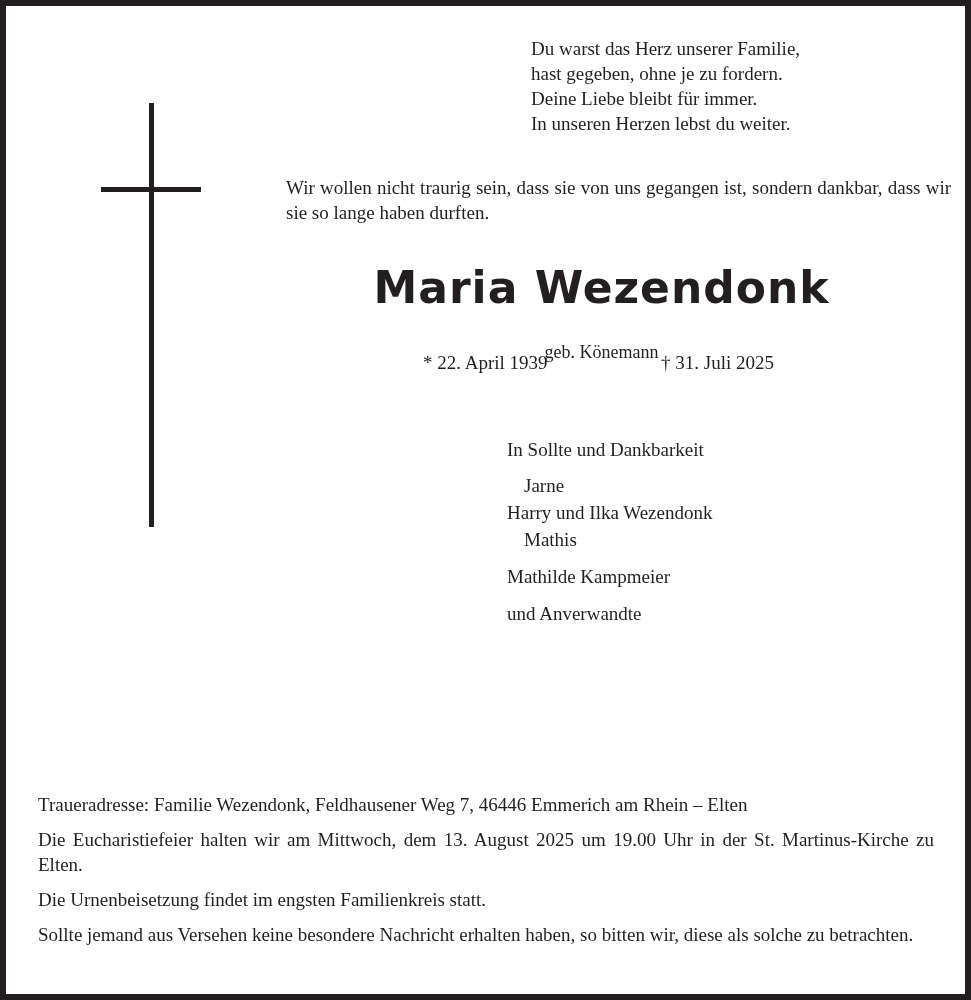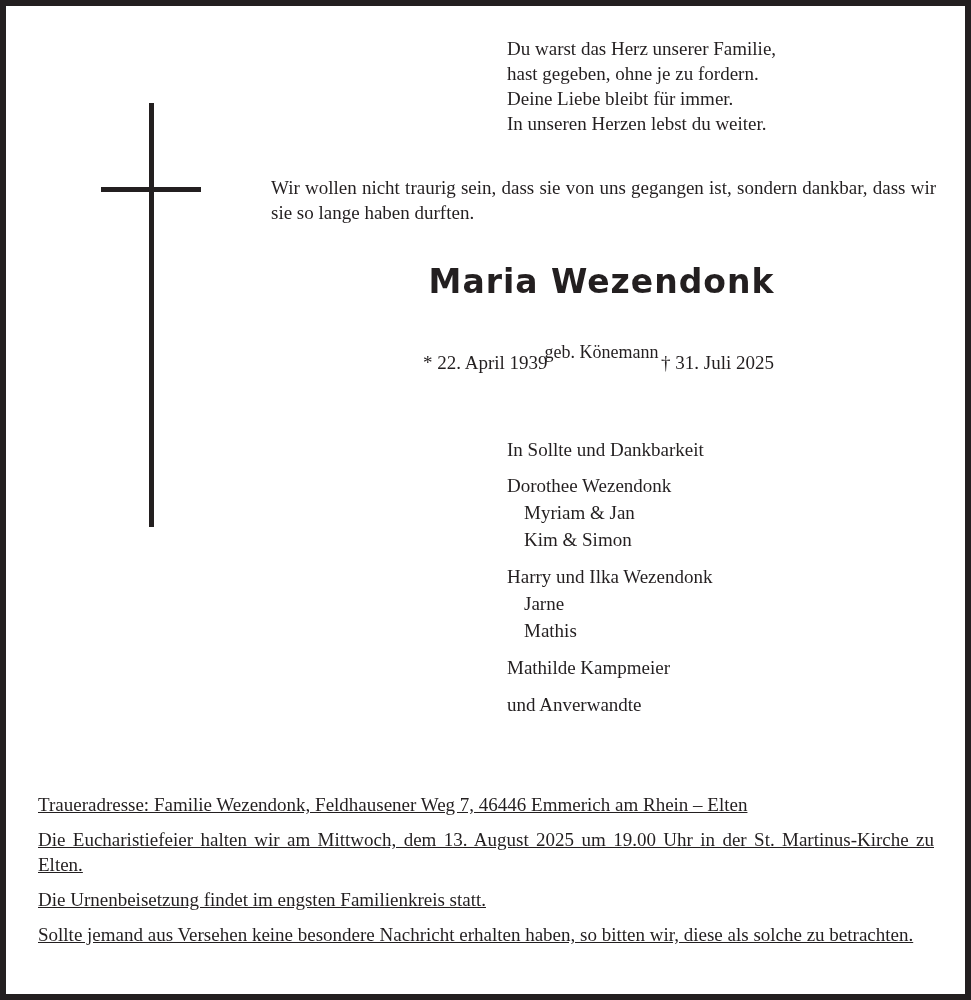--- a/index.html
+++ b/index.html
@@ -4,35 +4,35 @@
   <style>
     html, body { margin: 0; padding: 0; background: #ffffff; }
     body { width: 971px; height: 1000px; position: relative; overflow: hidden; }
     .frame {
       position: absolute; left: 0; top: 0; width: 971px; height: 1000px;
       box-sizing: border-box; border: 6px solid #231f20; background: #ffffff;
     }
     .serif { font-family: "Liberation Serif", "DejaVu Serif", serif; color: #231f20; }
     .cross-v { position: absolute; left: 149px; top: 103px; width: 5px; height: 424px; background: #231f20; }
     .cross-h { position: absolute; left: 101px; top: 187px; width: 100px; height: 5px; background: #231f20; }
-    .poem { position: absolute; left: 507px; top: 36px; font-size: 19px; line-height: 25px; }
+    .poem { position: absolute; left: 531px; top: 36px; font-size: 19px; line-height: 25px; }
     .poem div { white-space: nowrap; }
-    .quote { position: absolute; left: 271px; top: 175px; width: 665px; font-size: 19px; line-height: 25px; text-align: justify; text-align-last: left; }
+    .quote { position: absolute; left: 286px; top: 175px; width: 665px; font-size: 19px; line-height: 25px; text-align: justify; text-align-last: left; }
     .name { position: absolute; left: 0; width: 971px; top: 262px; text-align: center; padding-left: 232px; box-sizing: border-box;
-      font-family: "DejaVu Sans", sans-serif; font-weight: bold; font-size: 33px; letter-spacing: 1px; color: #231f20; white-space: nowrap; }
+      font-family: "DejaVu Sans", sans-serif; font-weight: bold; font-size: 44px; letter-spacing: 1px; color: #231f20; white-space: nowrap; }
     .born-name { position: absolute; left: 0; width: 971px; top: 342px; text-align: center; padding-left: 232px; box-sizing: border-box; font-size: 18px; }
     .birth { position: absolute; left: 423px; top: 352px; font-size: 19px; white-space: nowrap; }
     .death { position: absolute; left: 661px; top: 352px; font-size: 19px; white-space: nowrap; text-align: center; }
     .mourners { position: absolute; left: 507px; top: 437px; font-size: 19px; }
     .mourners .intro { line-height: 25px; margin-bottom: 10px; }
     .mourners .group { margin-bottom: 10px; }
     .mourners .line { line-height: 27px; white-space: nowrap; }
     .mourners .sub { padding-left: 17px; }
     .footer { position: absolute; left: 38px; top: 792px; width: 896px; font-size: 19px; line-height: 25px; }
-    .footer p { margin: 0 0 10px 0; text-align: justify; text-align-last: left; text-decoration: underline; }
+    .footer p { margin: 0 0 10px 0; text-align: justify; text-align-last: left; }
   </style>
 </head>
 <body>
 
 <div class="frame"></div>
 
 <div>
   <div class="cross-v"></div>
   <div class="cross-h"></div>
 </div>
@@ -47,27 +47,22 @@
 <div class="quote serif">Wir wollen nicht traurig sein, dass sie von uns gegangen ist, sondern dankbar, dass wir sie so lange haben durften.</div>
 
 <div class="name">Maria Wezendonk</div>
 <div class="born-name serif">geb. Könemann</div>
 <div class="birth serif">* 22. April 1939</div>
 <div class="death serif">† 31. Juli 2025</div>
 
 <div class="mourners serif">
   <div class="intro">In Sollte und Dankbarkeit</div>
   <div class="group">
-    <div class="line">Dorothee Wezendonk</div>
-    <div class="line sub">Myriam &amp; Jan</div>
-    <div class="line sub">Kim &amp; Simon</div>
-  </div>
-  <div class="group">
+    <div class="line sub">Jarne</div>
     <div class="line">Harry und Ilka Wezendonk</div>
-    <div class="line sub">Jarne</div>
     <div class="line sub">Mathis</div>
   </div>
   <div class="group">
     <div class="line">Mathilde Kampmeier</div>
   </div>
   <div class="group">
     <div class="line">und Anverwandte</div>
   </div>
 </div>
 

